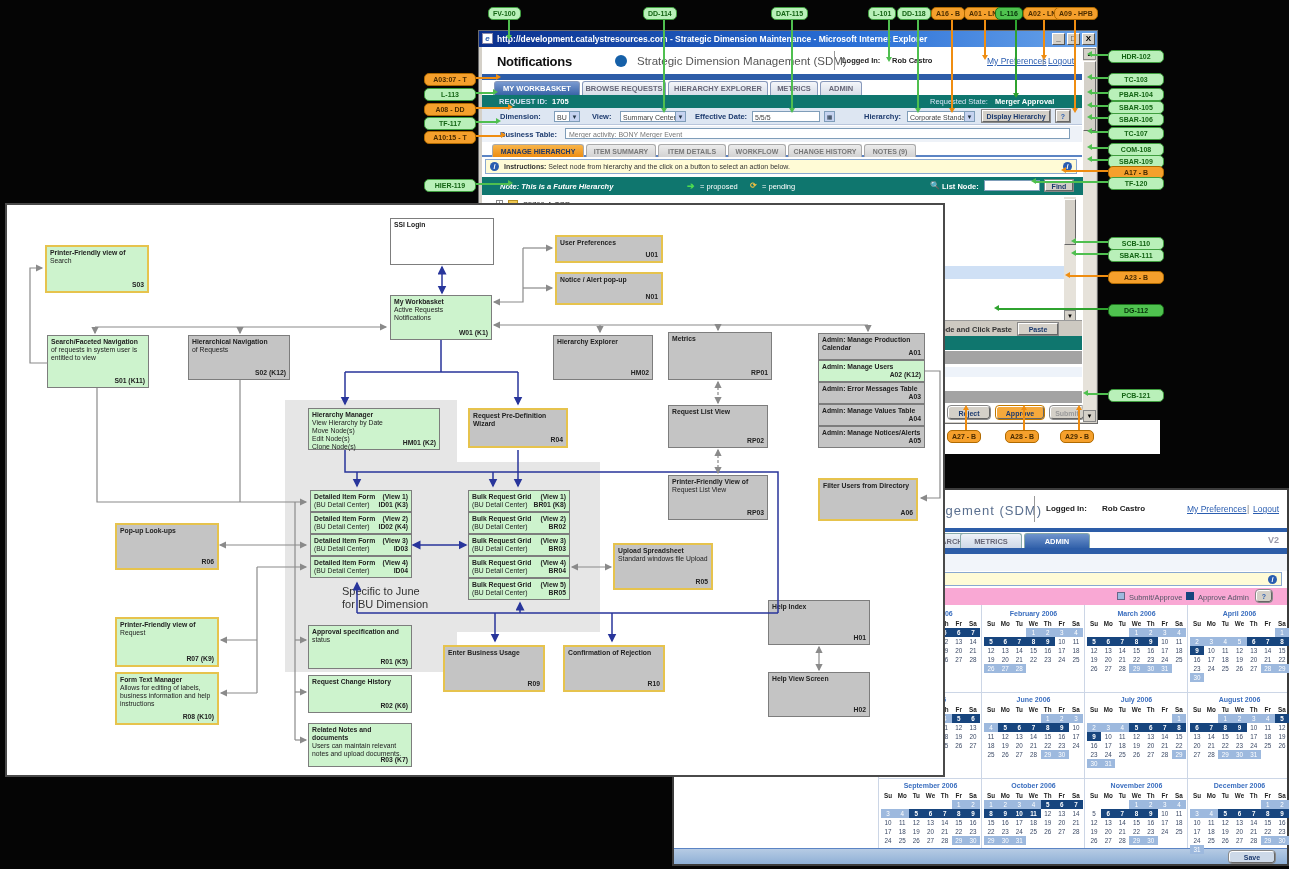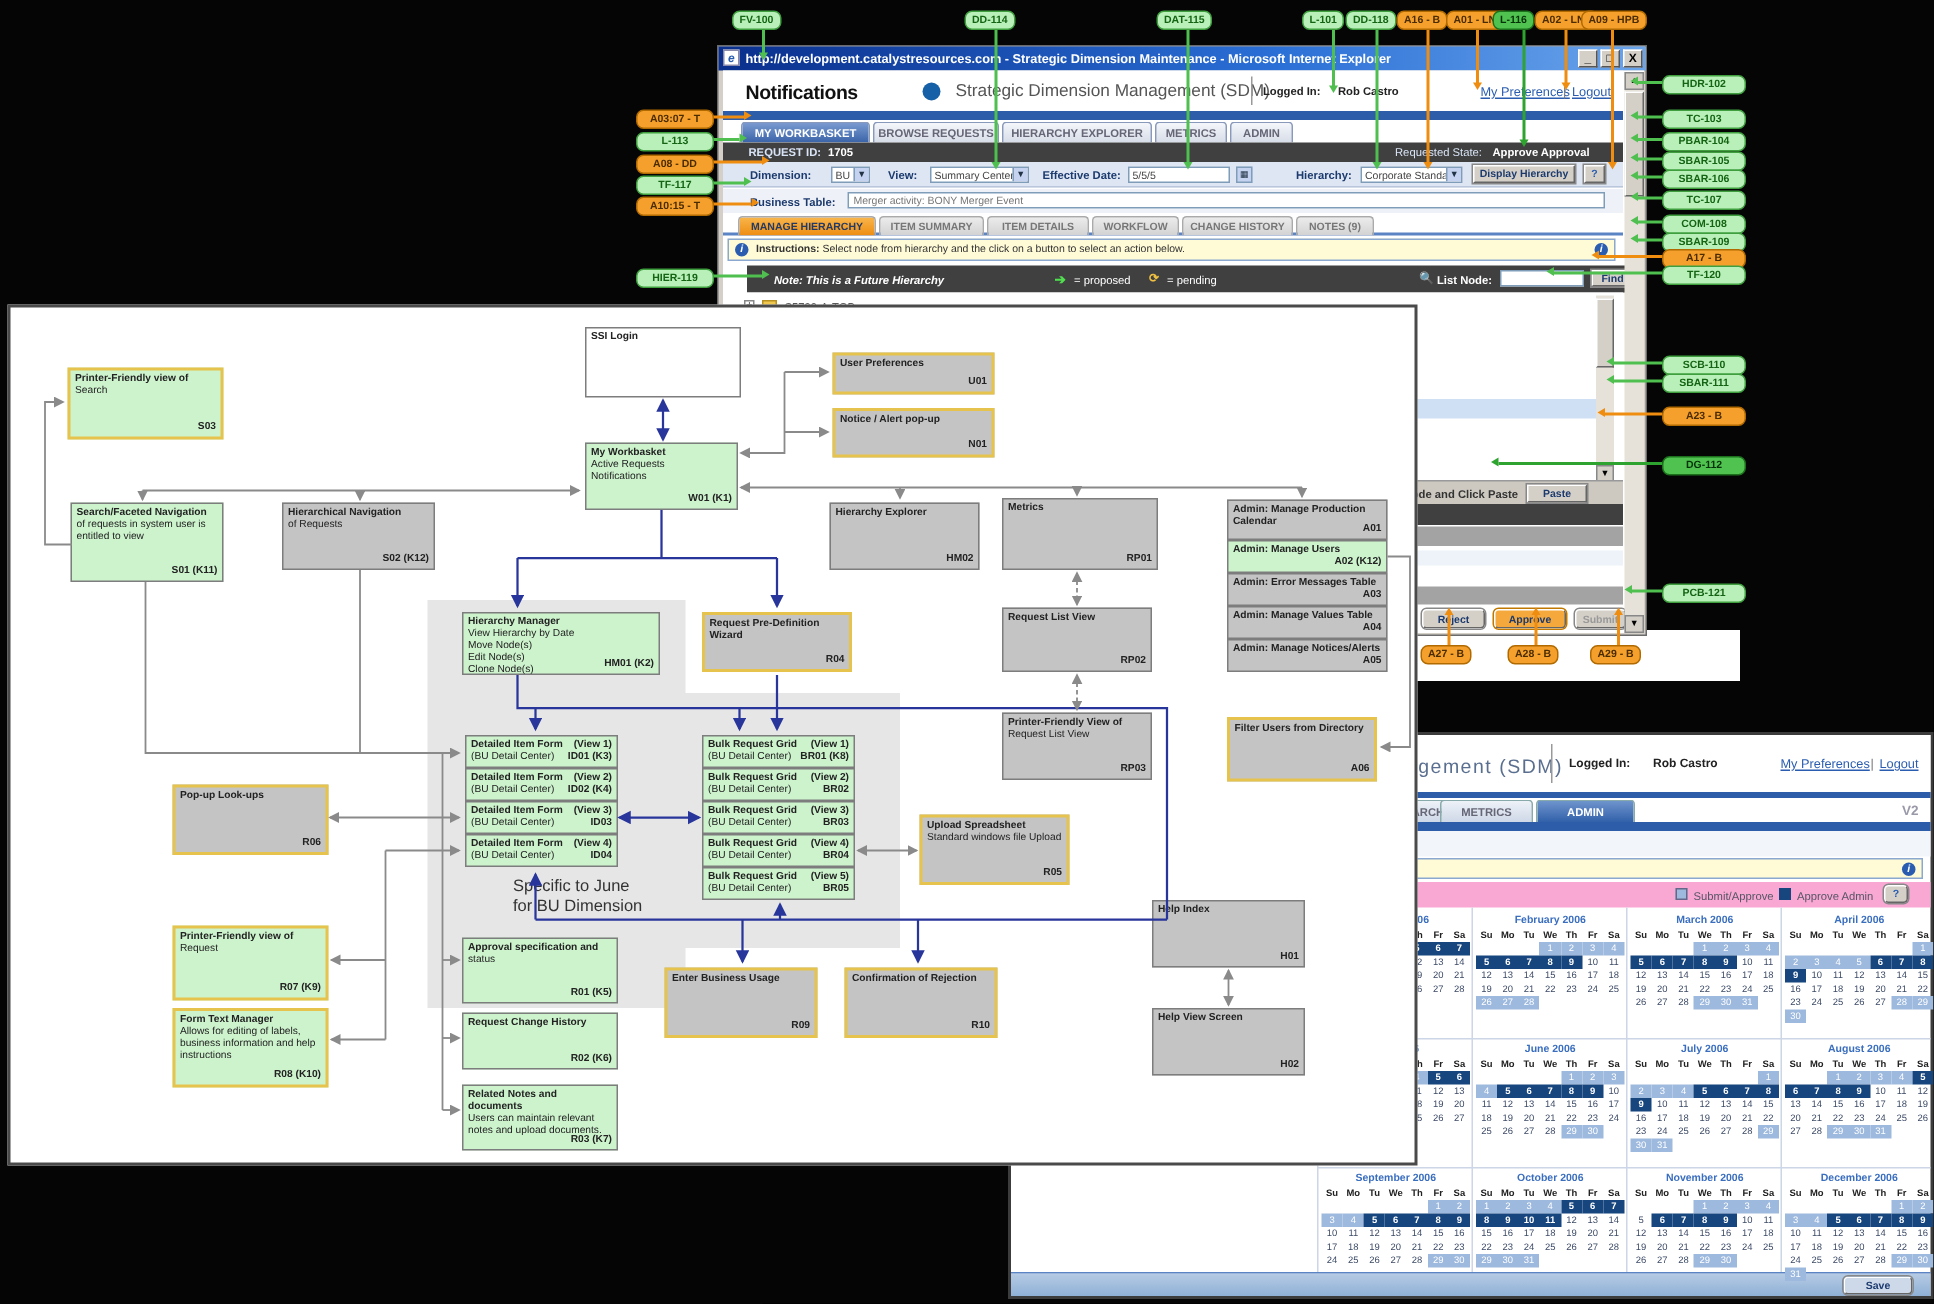--- a/index.html
+++ b/index.html
@@ -12,21 +12,21 @@
   .win-btn{width:13px;height:12px;background:#d4d0c8;border:1px solid #fff;border-right-color:#555;border-bottom-color:#555;font-size:8px;line-height:10px;text-align:center;color:#000;}
   #ie-body{left:3px;top:16px;width:614px;height:375px;background:#fff;overflow:hidden;}
   .hdr-link{color:#2a5db0;text-decoration:underline;font-size:8.5px;}
   .band{background:#2d5da8;}
   .tab{position:absolute;top:0;height:14px;font-size:7.5px;font-weight:bold;text-align:center;line-height:14px;
        border:1px solid #8899bb;border-bottom:none;border-radius:3px 3px 0 0;color:#667;background:linear-gradient(#f4f6fa,#d7dde8);box-sizing:border-box;}
   .tab.active{background:linear-gradient(#7a9ad0,#3a64a8);color:#fff;}
   .stab{position:absolute;top:0;height:13px;font-size:7px;font-weight:bold;text-align:center;line-height:13px;
         border:1px solid #aaa;border-bottom:none;border-radius:3px 3px 0 0;color:#777;background:linear-gradient(#ececec,#d2d2d2);box-sizing:border-box;}
   .stab.active{background:linear-gradient(#f8b54a,#ee8d12);color:#233a66;}
-  .blubar{background:#404040;color:#fff;}
+  .blubar{background:#0f766e;color:#fff;}
   .fld-lbl{font-size:7.5px;font-weight:bold;color:#1c3a6e;}
   .inp{background:#fff;border:1px solid #7f9db9;font-size:7px;color:#444;overflow:hidden;white-space:nowrap;}
   .dd-arrow{position:absolute;right:0;top:0;width:9px;height:100%;background:#c6d3f0;border-left:1px solid #7f9db9;color:#234;font-size:6px;text-align:center;line-height:11px;}
   .btn3d{background:#d4d0c8;border:1px solid #fff;border-right-color:#666;border-bottom-color:#666;outline:1px solid #888;
          font-size:7px;font-weight:bold;color:#1c3a6e;text-align:center;}
   .icircle{width:9px;height:9px;border-radius:50%;background:#2a5db0;color:#fff;font-size:7px;font-weight:bold;text-align:center;line-height:9px;font-style:italic;}
   
   .ann{position:absolute;height:11px;line-height:11px;padding:0 4px;border-radius:5px;font-size:7px;font-weight:bold;white-space:nowrap;z-index:40;}
   .ann.green{background:#b9f0b9;color:#146414;border:1px solid #3f9f3f;}
   .ann.darkgreen{background:#4fc24f;color:#06320a;border:1px solid #1c701c;}
@@ -92,21 +92,21 @@
           <div class="tab abs" style="left: 100px; width: 84px;">BROWSE REQUESTS</div>
           <div class="tab abs" style="left: 186px; width: 100px;">HIERARCHY EXPLORER</div>
           <div class="tab abs" style="left: 288px; width: 48px;">METRICS</div>
           <div class="tab abs" style="left: 338px; width: 42px;">ADMIN</div>
         </div>
 
       <div class="abs blubar" style="left:0;top:48px;width:600px;height:13px;font-size:7.5px;line-height:13px;">
         <span class="abs" style="left:17px;color:#d9e4f6;font-weight:bold;">REQUEST ID:</span>
         <span class="abs" style="left:70px;font-weight:bold;">1705</span>
         <span class="abs" style="left:448px;color:#d9e4f6;">Requested State:</span>
-        <span class="abs" style="left:513px;font-weight:bold;">Approve Approval</span>
+        <span class="abs" style="left:513px;font-weight:bold;">Merger Approval</span>
       </div>
 
       <div class="abs" style="left:0;top:61px;width:600px;height:17px;background:#dde6f2;border-bottom:1px solid #b9c6dc;">
         <span class="fld-lbl abs" style="left:18px;top:4px;">Dimension:</span>
         <span class="inp abs" style="left:72px;top:3px;width:26px;height:11px;padding-left:2px;line-height:11px;"><span>BU</span><span class="dd-arrow">▼</span></span>
         <span class="fld-lbl abs" style="left:110px;top:4px;">View:</span>
         <span class="inp abs" style="left:138px;top:3px;width:66px;height:11px;padding-left:2px;line-height:11px;"><span>Summary Center</span><span class="dd-arrow">▼</span></span>
         <span class="fld-lbl abs" style="left:213px;top:4px;">Effective Date:</span>
         <span class="inp abs" style="left:270px;top:3px;width:68px;height:11px;padding-left:2px;line-height:11px;"><span>5/5/5</span></span>
         <span class="abs" style="left:342px;top:3px;width:11px;height:11px;background:#c6d3f0;border:1px solid #7f9db9;font-size:6px;text-align:center;line-height:10px;color:#234;">▦</span>
@@ -129,21 +129,21 @@
           <div class="stab abs" style="left: 306px; width: 74px;">CHANGE HISTORY</div>
           <div class="stab abs" style="left: 382px; width: 52px;">NOTES (9)</div>
         </div>
 
       <div class="abs" style="left:3px;top:112px;width:592px;height:15px;background:#fffbd6;border:1px solid #8aa8d0;">
         <span class="icircle abs" style="left:4px;top:2px;">i</span>
         <span class="abs" style="left:18px;top:3px;font-size:7px;color:#333;"><b>Instructions:</b> <span>Select node from hierarchy and the click on a button to select an action below.</span></span>
         <span class="icircle abs" style="right:4px;top:2px;">i</span>
       </div>
 
-      <div class="abs blubar" style="left:16px;top:130px;width:704px;height:18px;">
+      <div class="abs blubar" style="left:0;top:130px;width:704px;height:18px;">
         <span class="abs" style="left:18px;top:5px;font-size:7.5px;font-weight:bold;font-style:italic;">Note: This is a Future Hierarchy</span>
         <span class="abs" style="left:205px;top:4px;color:#4fdf4f;font-size:9px;font-weight:bold;">➔</span>
         <span class="abs" style="left:218px;top:5px;font-size:7.5px;">= proposed</span>
         <span class="abs" style="left:268px;top:4px;color:#f0c040;font-size:8px;font-weight:bold;">⟳</span>
         <span class="abs" style="left:280px;top:5px;font-size:7.5px;">= pending</span>
         <span class="abs" style="left:448px;top:4px;font-size:8px;">🔍</span>
         <span class="abs" style="left:460px;top:5px;font-size:7.5px;font-weight:bold;">List Node:</span>
         <span class="inp abs" style="left:502px;top:3px;width:56px;height:11px;" title=""></span>
         <span class="btn3d abs" style="left:563px;top:3px;width:28px;height:11px;line-height:11px;">Find</span>
       </div>

